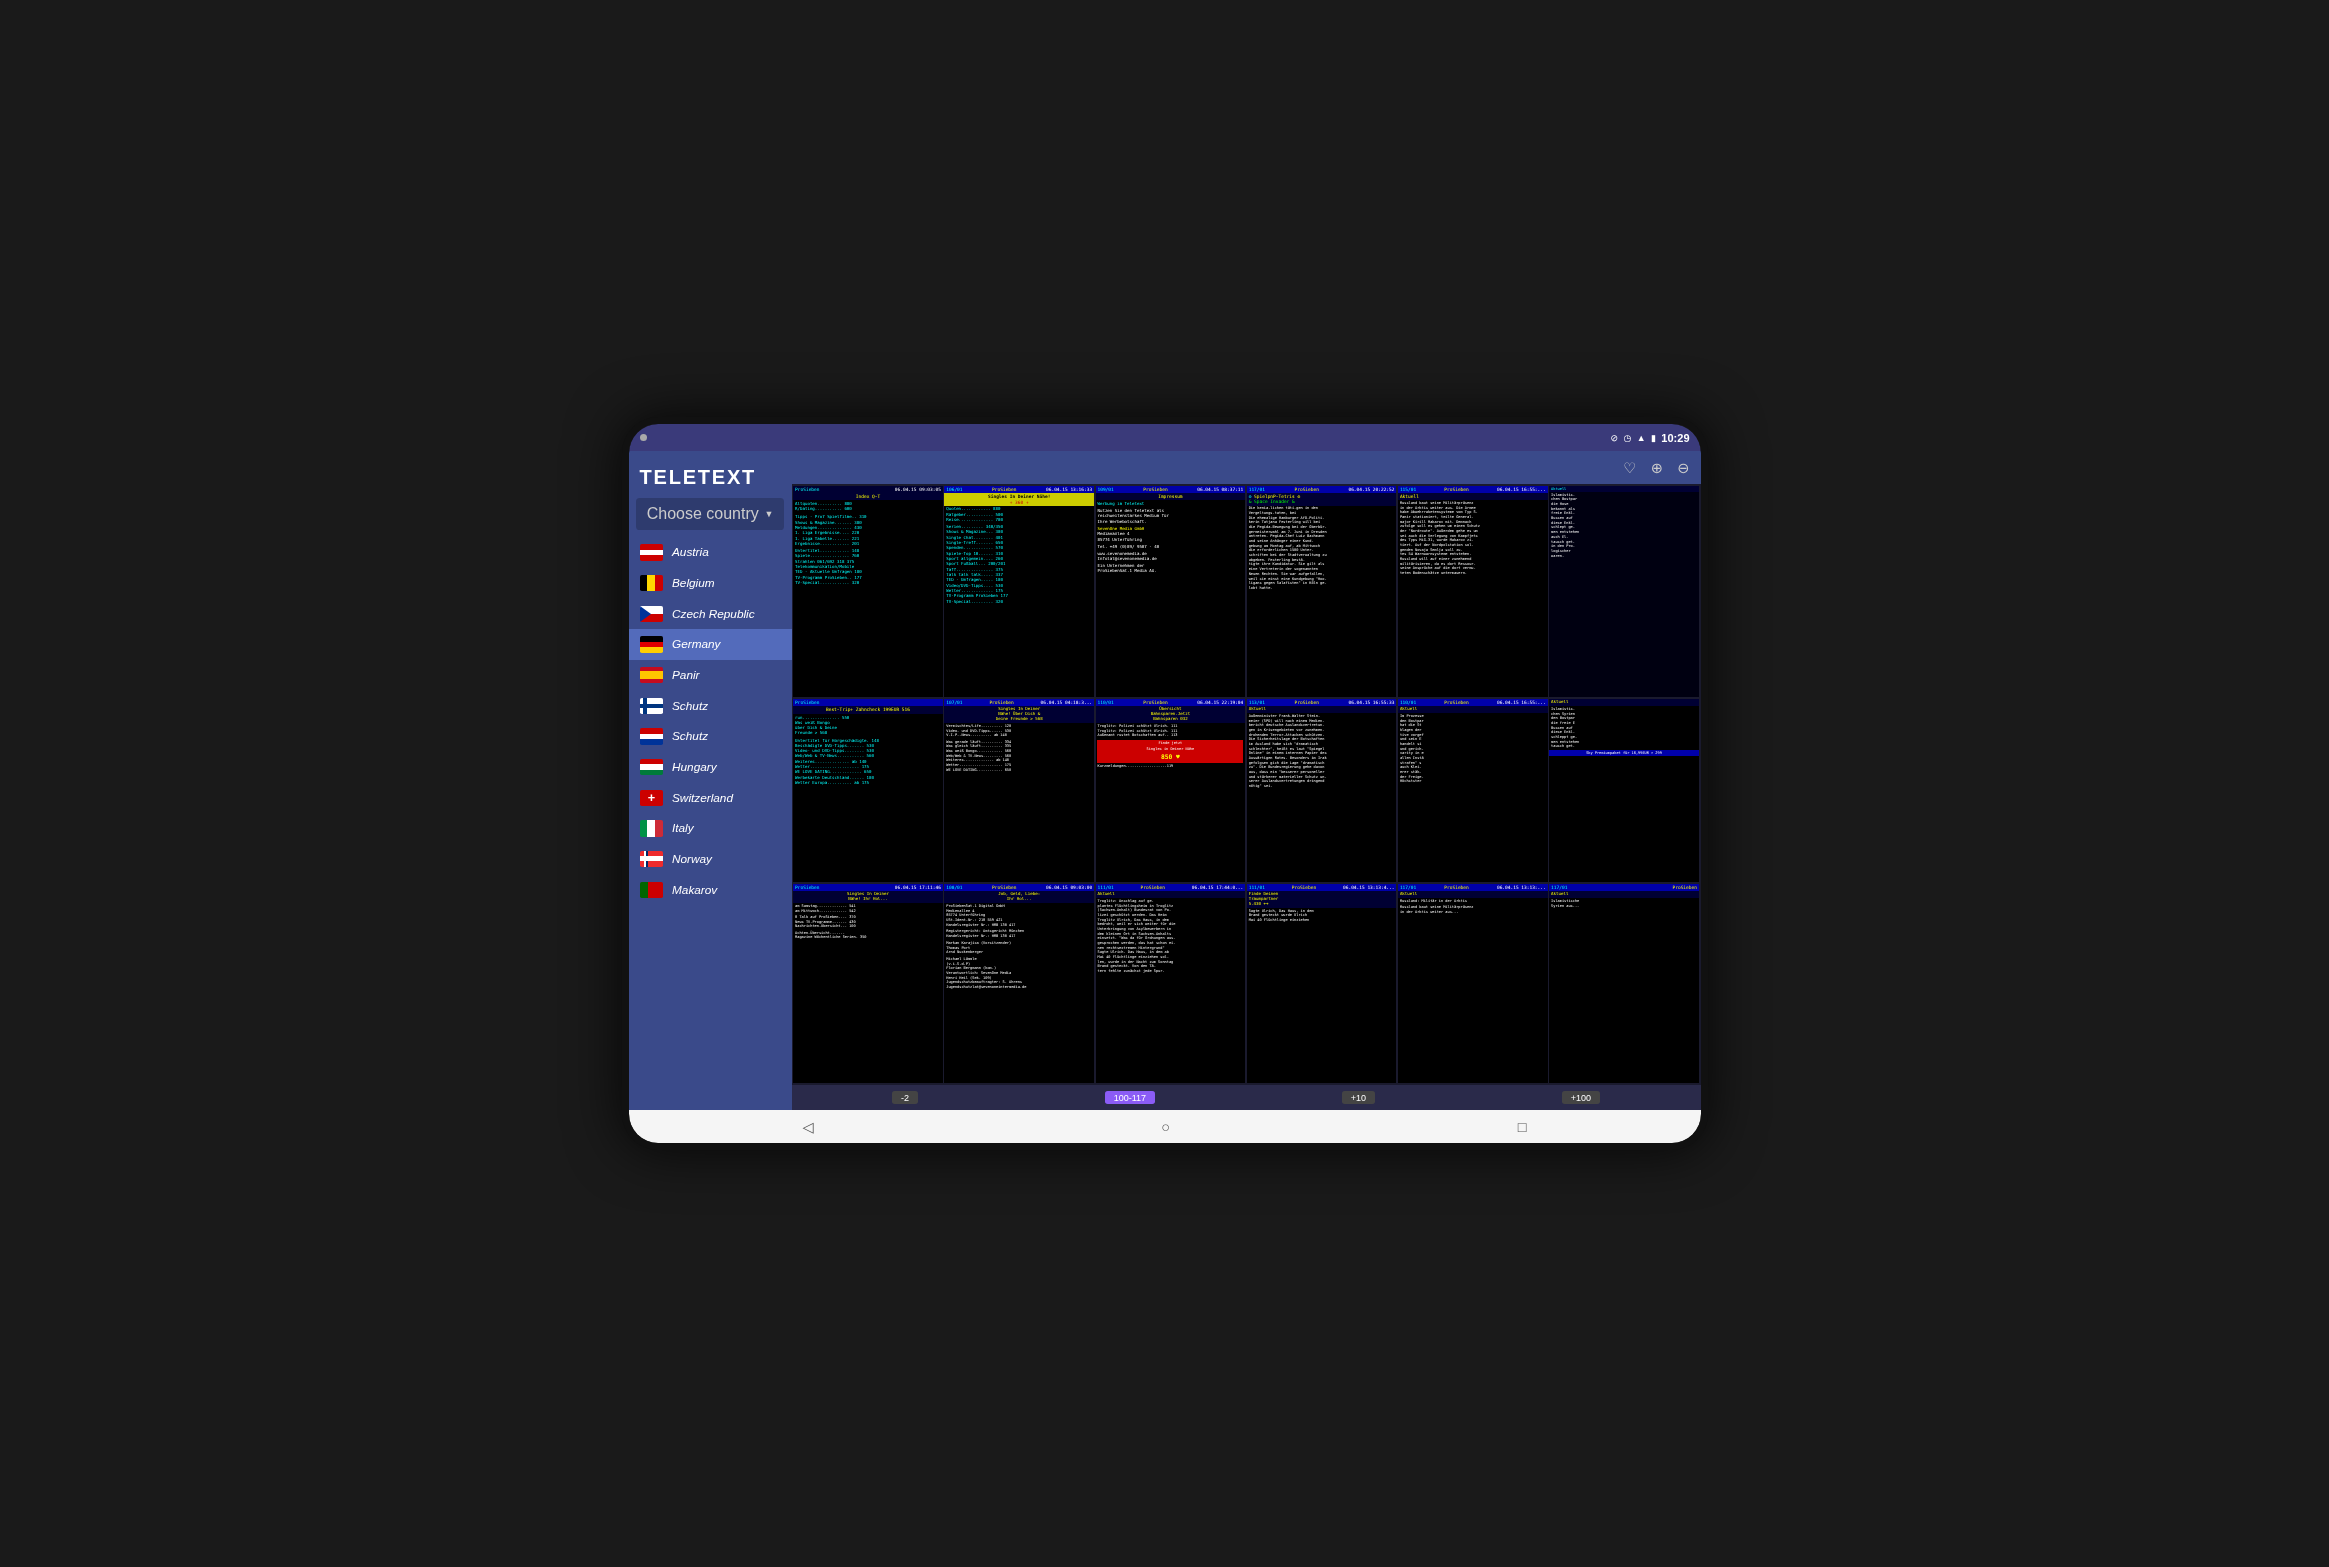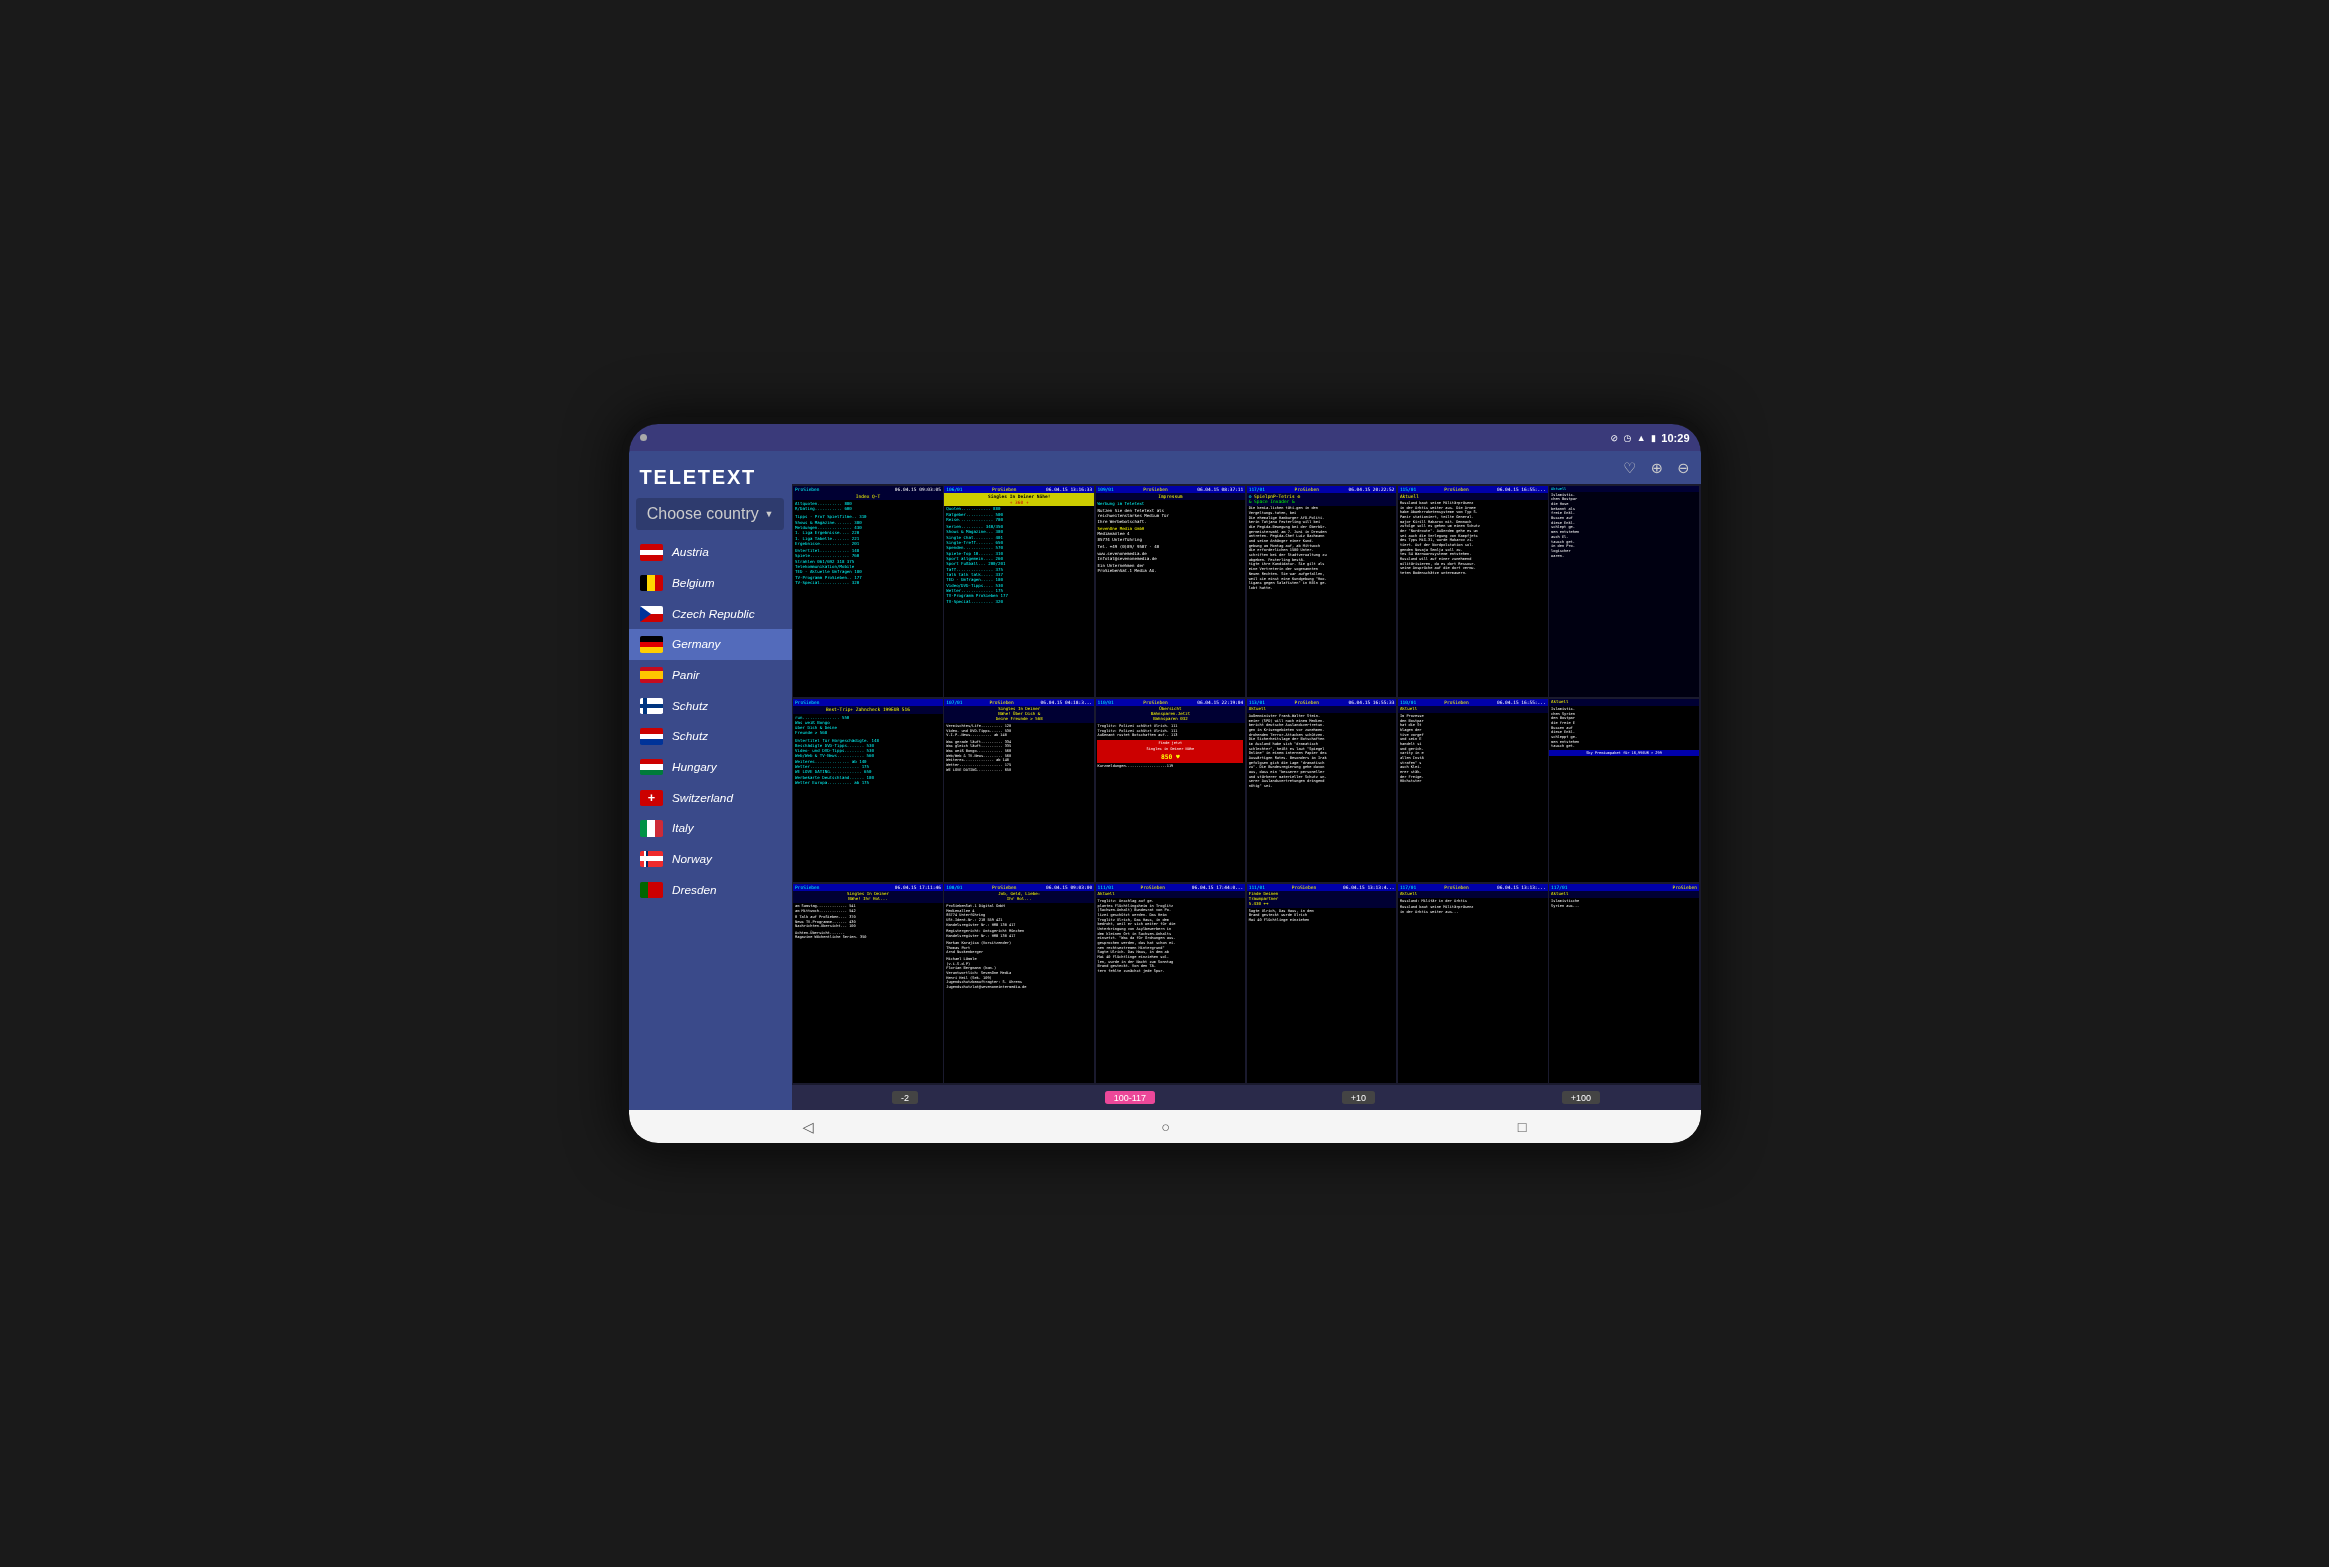--- a/index.html
+++ b/index.html
@@ -341,21 +341,21 @@
       background: #444;
       color: #fff;
       border: none;
       padding: 1.8px 9px;
       border-radius: 2.7px;
       font-size: 9px;
       cursor: pointer;
     }
 
     .page-btn.neutral {
-      background: #ec4899;
+      background: #8b5cf6;
     }
   </style>
 </head>
 <body>
 
 <div class="device-frame">
   <div class="screen">
 
     <div class="status-bar">
       <div class="status-left">
@@ -472,21 +472,21 @@
               <div style="position:absolute;top:6.3px;left:0;width:100%;height:1.8px;background:#002868;"></div>
             </div>
             <span class="country-name">Norway</span>
           </div>
 
           <div class="country-item">
             <div class="flag flag-portugal" style="flex-direction:row">
               <div class="stripe1"></div>
               <div class="stripe2"></div>
             </div>
-            <span class="country-name">Dresden</span>
+            <span class="country-name">Makarov</span>
           </div>
 
         </div>
       </div>
 
       <div class="right-panel">
 
         <div class="top-toolbar">
           <span class="toolbar-icon">♡</span>
           <span class="toolbar-icon">⊕</span>

